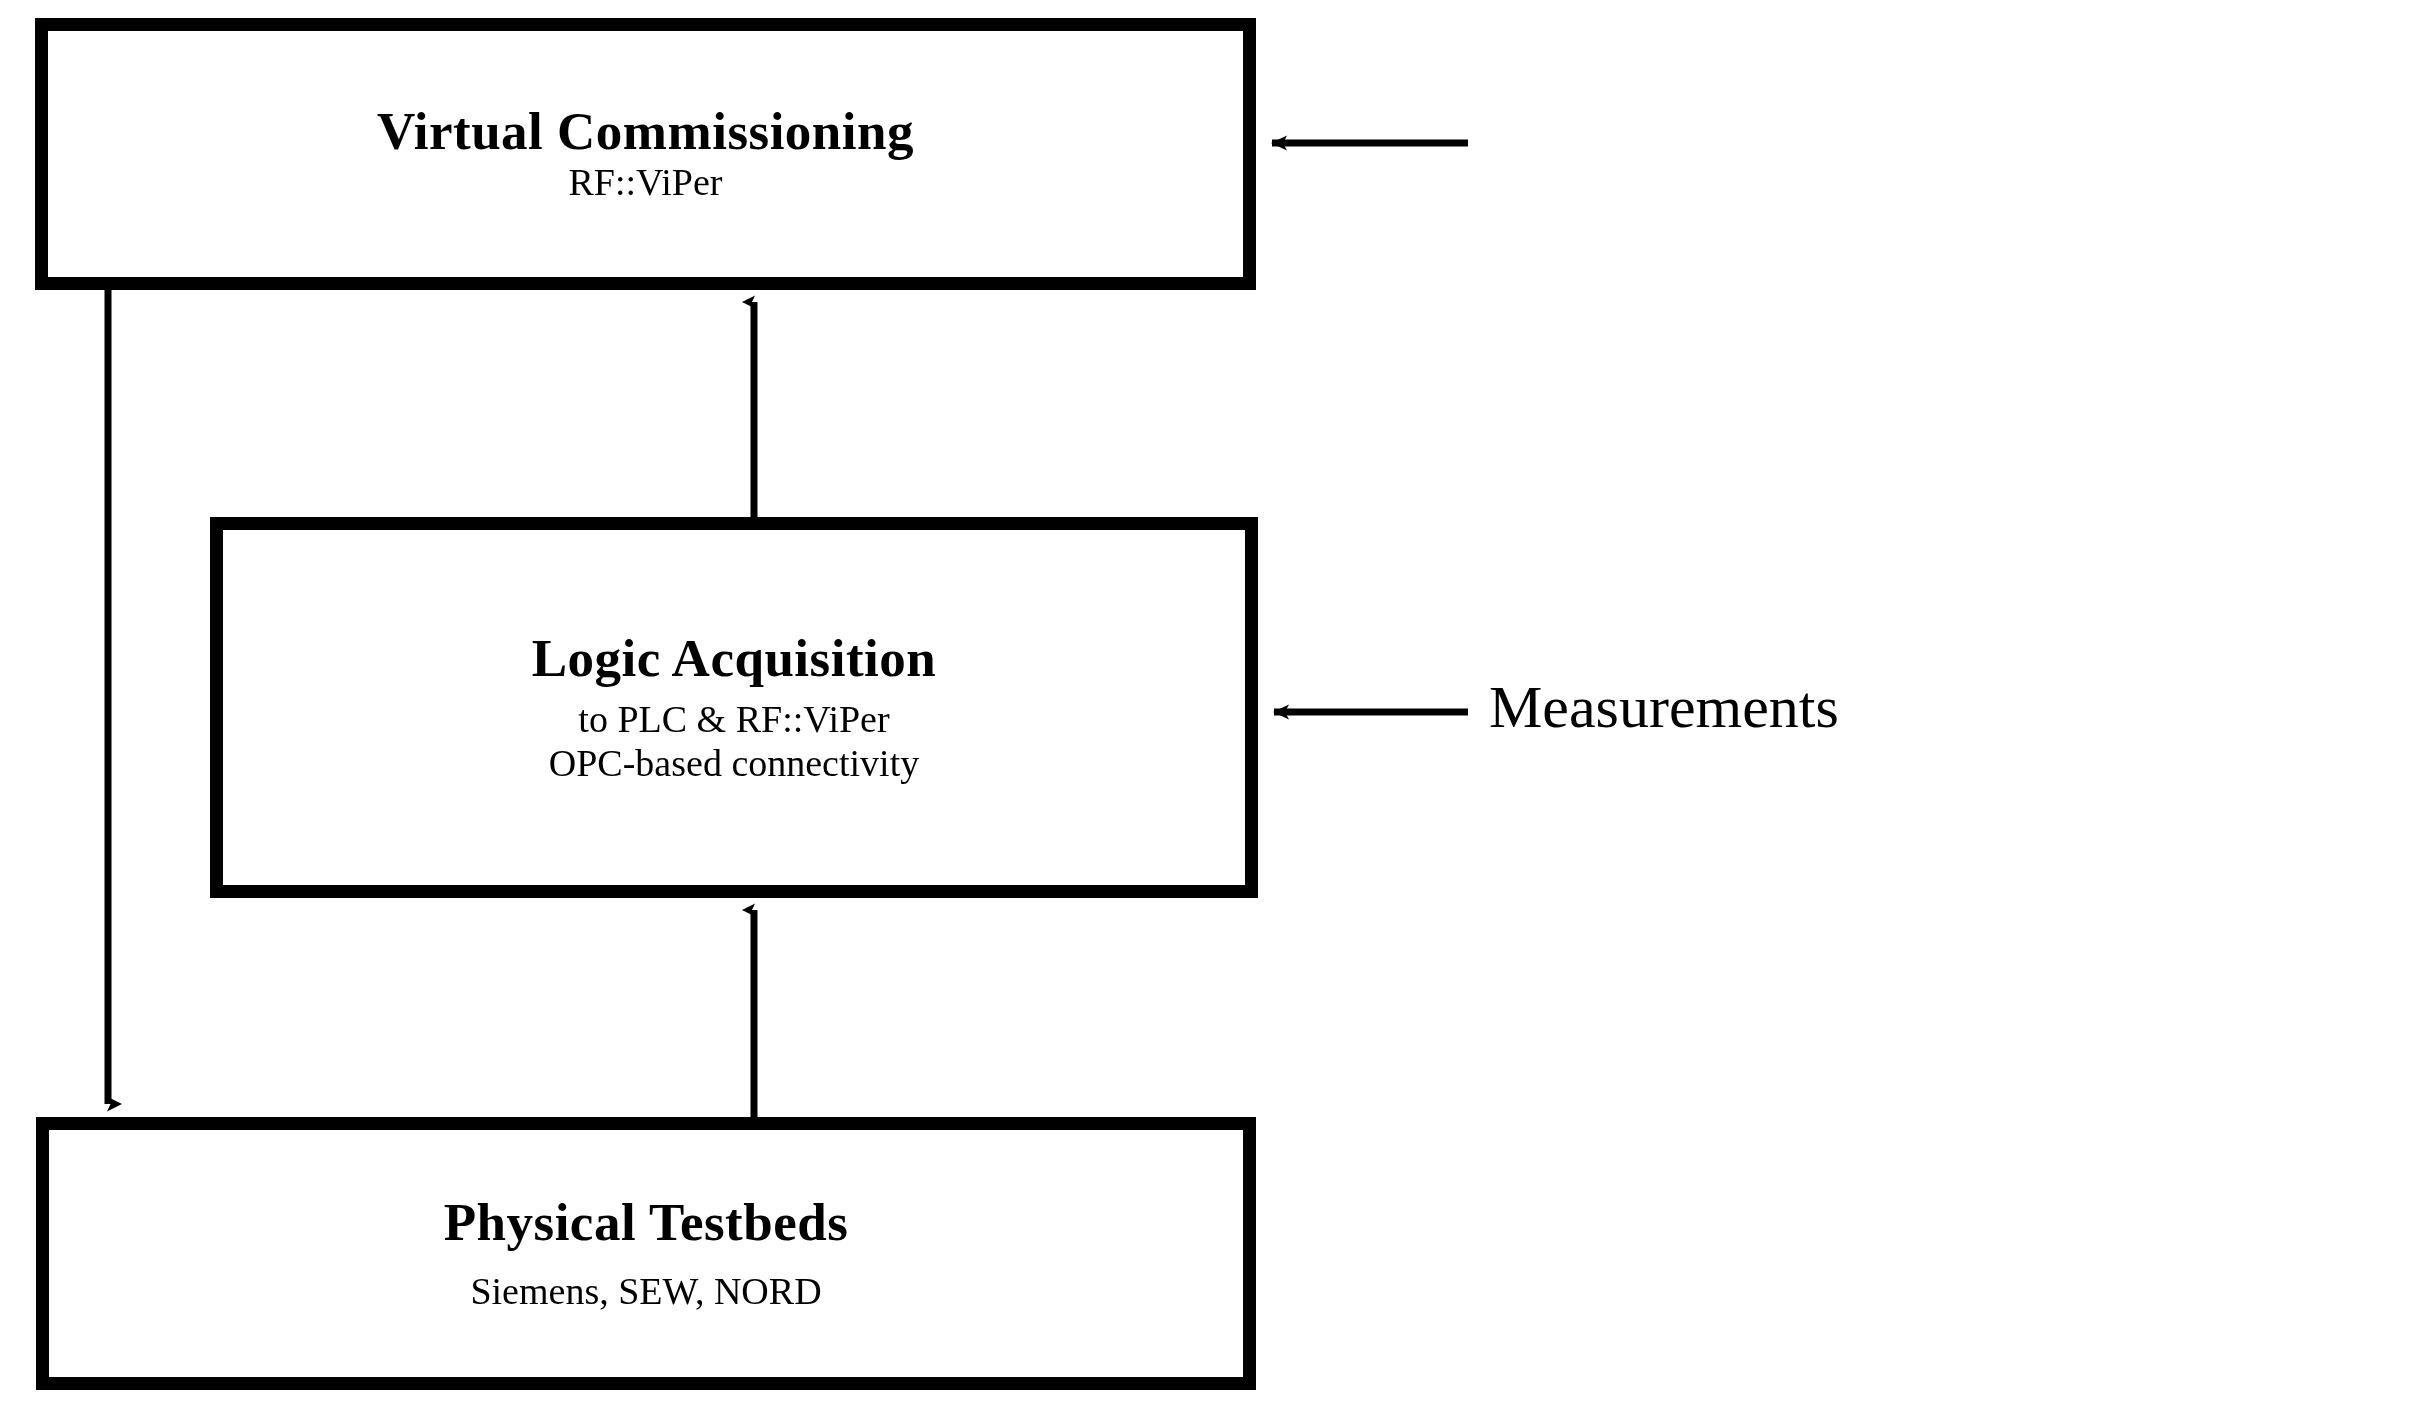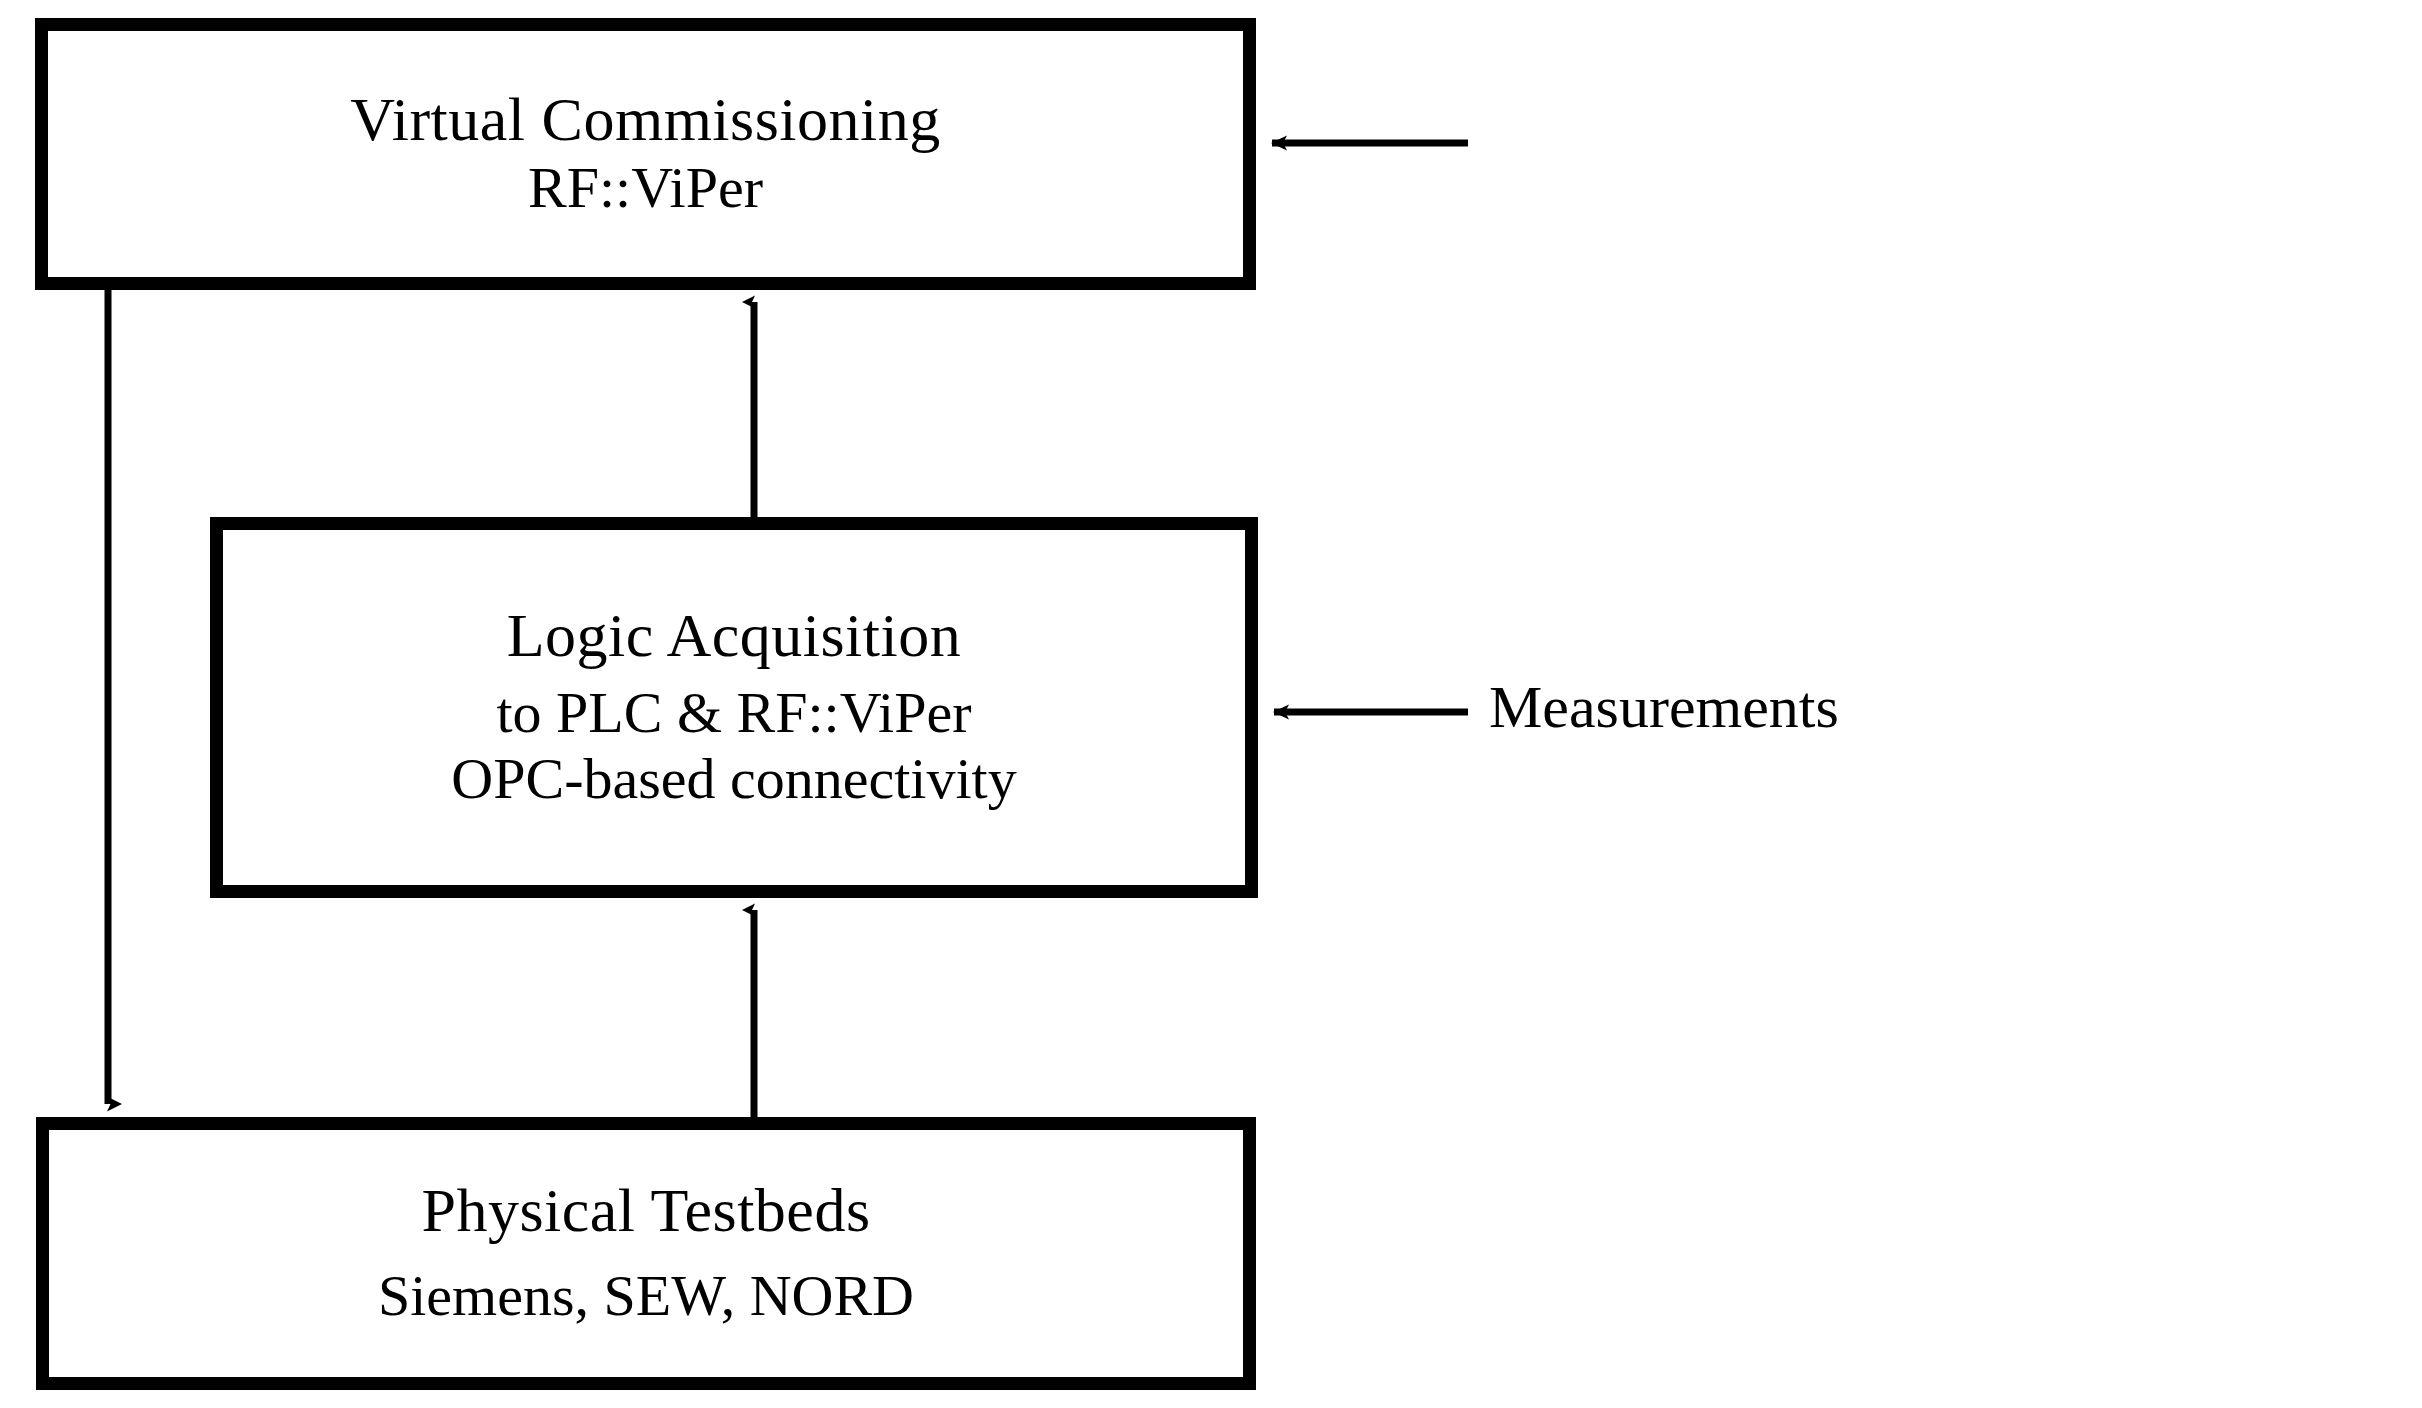--- a/index.html
+++ b/index.html
@@ -23,29 +23,29 @@
     box-sizing: border-box;
     background: #ffffff;
     border: 13px solid #000000;
     display: flex;
     flex-direction: column;
     align-items: center;
     justify-content: center;
     text-align: center;
   }
   .node-title {
-    font-weight: normal;
-    font-size: 62px;
+    font-weight: bold;
+    font-size: 53px;
     line-height: 1.06;
     letter-spacing: 0.5px;
     white-space: nowrap;
   }
   .node-sub {
     font-weight: normal;
-    font-size: 58px;
+    font-size: 38px;
     line-height: 1.14;
     white-space: nowrap;
     text-align: right;
   }
 
   #node-vc  { left: 35px;  top: 18px;   width: 1221px; height: 272px; }
   #node-daq { left: 210px; top: 517px;  width: 1048px; height: 381px; }
   #node-pt  { left: 36px;  top: 1117px; width: 1220px; height: 273px; }
 
   #node-vc  .node-title { margin-bottom: 2px; }

